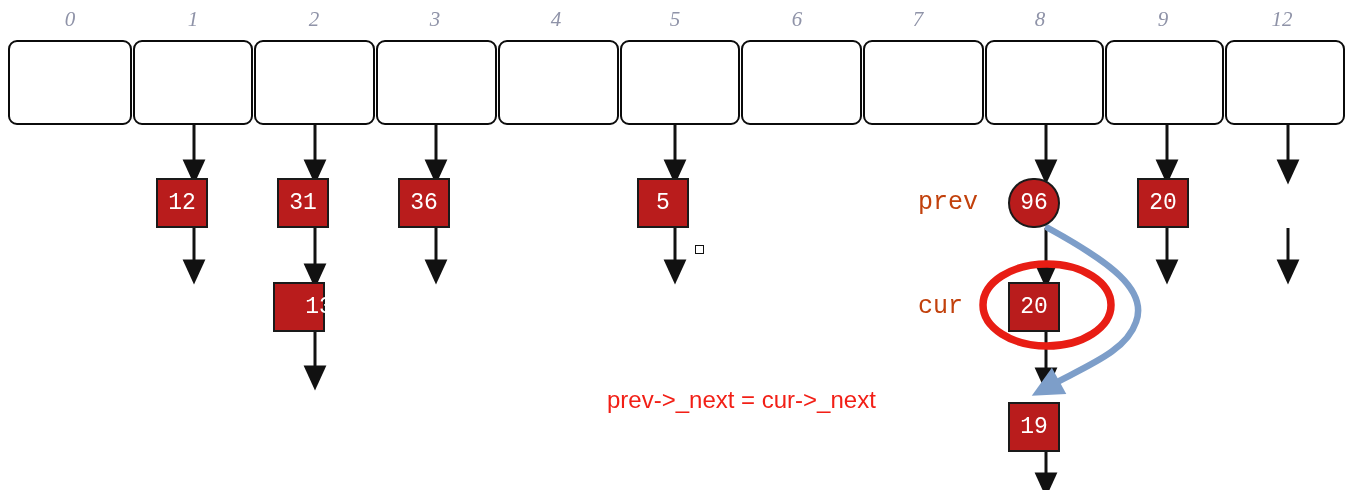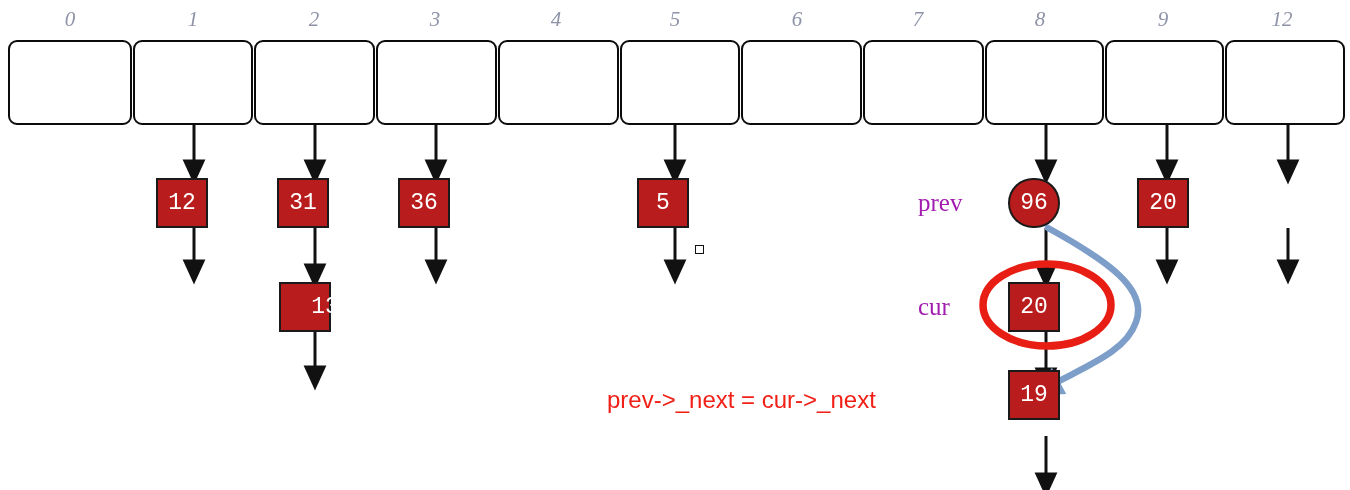--- a/index.html
+++ b/index.html
@@ -61,22 +61,22 @@
     font-family: Liberation Mono, monospace;
     font-size: 23px;
     display: flex;
     align-items: center;
     justify-content: center;
     line-height: 1;
   }
   
   .ann-label {
     position: absolute;
-    color: #a21caf;
-    font-family: Liberation Serif, serif;
+    color: #c2410c;
+    font-family: Liberation Mono, monospace;
     font-size: 25px;
     white-space: nowrap;
     line-height: 1;
     user-select: none;
   }
   .eq-label {
     position: absolute;
     color: #f21f16;
     font-family: "Liberation Sans", sans-serif;
     font-size: 24px;
@@ -171,26 +171,26 @@
   <div class="bucket-cell" style="left:498px; width:121px;"></div>
   <div class="bucket-cell" style="left:620px; width:120px;"></div>
   <div class="bucket-cell" style="left:741px; width:121px;"></div>
   <div class="bucket-cell" style="left:863px; width:121px;"></div>
   <div class="bucket-cell" style="left:985px; width:119px;"></div>
   <div class="bucket-cell" style="left:1105px;width:119px;"></div>
   <div class="bucket-cell" style="left:1225px;width:120px;"></div>
 
   <div class="node" style="left:156px;  top:178px;">12</div>
   <div class="node" style="left:277px;  top:178px;">31</div>
-  <div class="node" style="left:279px;  top:282px;padding-left:40px;">13</div>
+  <div class="node" style="left:273px;  top:282px;padding-left:40px;">13</div>
   <div class="node" style="left:398px;  top:178px;">36</div>
   <div class="node" style="left:637px;  top:178px;">5</div>
   <div class="node" style="left:1008px; top:178px;border-radius:25px;">96</div>
   <div class="node" style="left:1008px; top:282px;">20</div>
-  <div class="node" style="left:1008px; top:370px;">19</div>
+  <div class="node" style="left:1008px; top:402px;">19</div>
   <div class="node" style="left:1129px; top:178px;margin-left:8px;">20</div>
 
   <div class="ann-label" style="left:918px; top:190px;">prev</div>
   <div class="ann-label" style="left:918px; top:294px;">cur</div>
   <div class="eq-label" style="left:607px; top:388px;">prev-&gt;_next = cur-&gt;_next</div>
 
   <div class="marker-square" style="left:695px; top:245px;"></div>
 
 </div>
 

